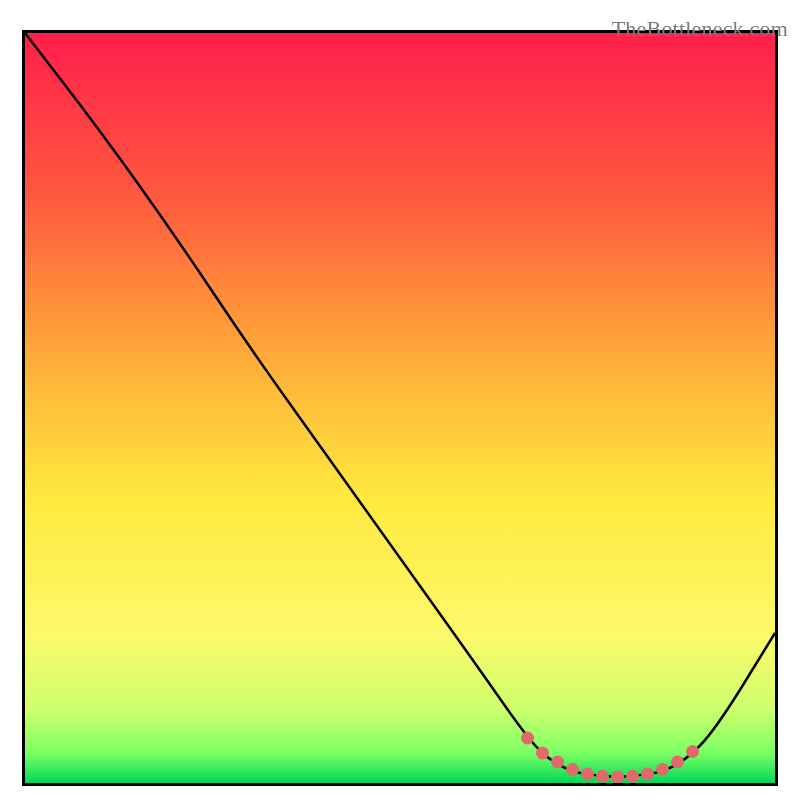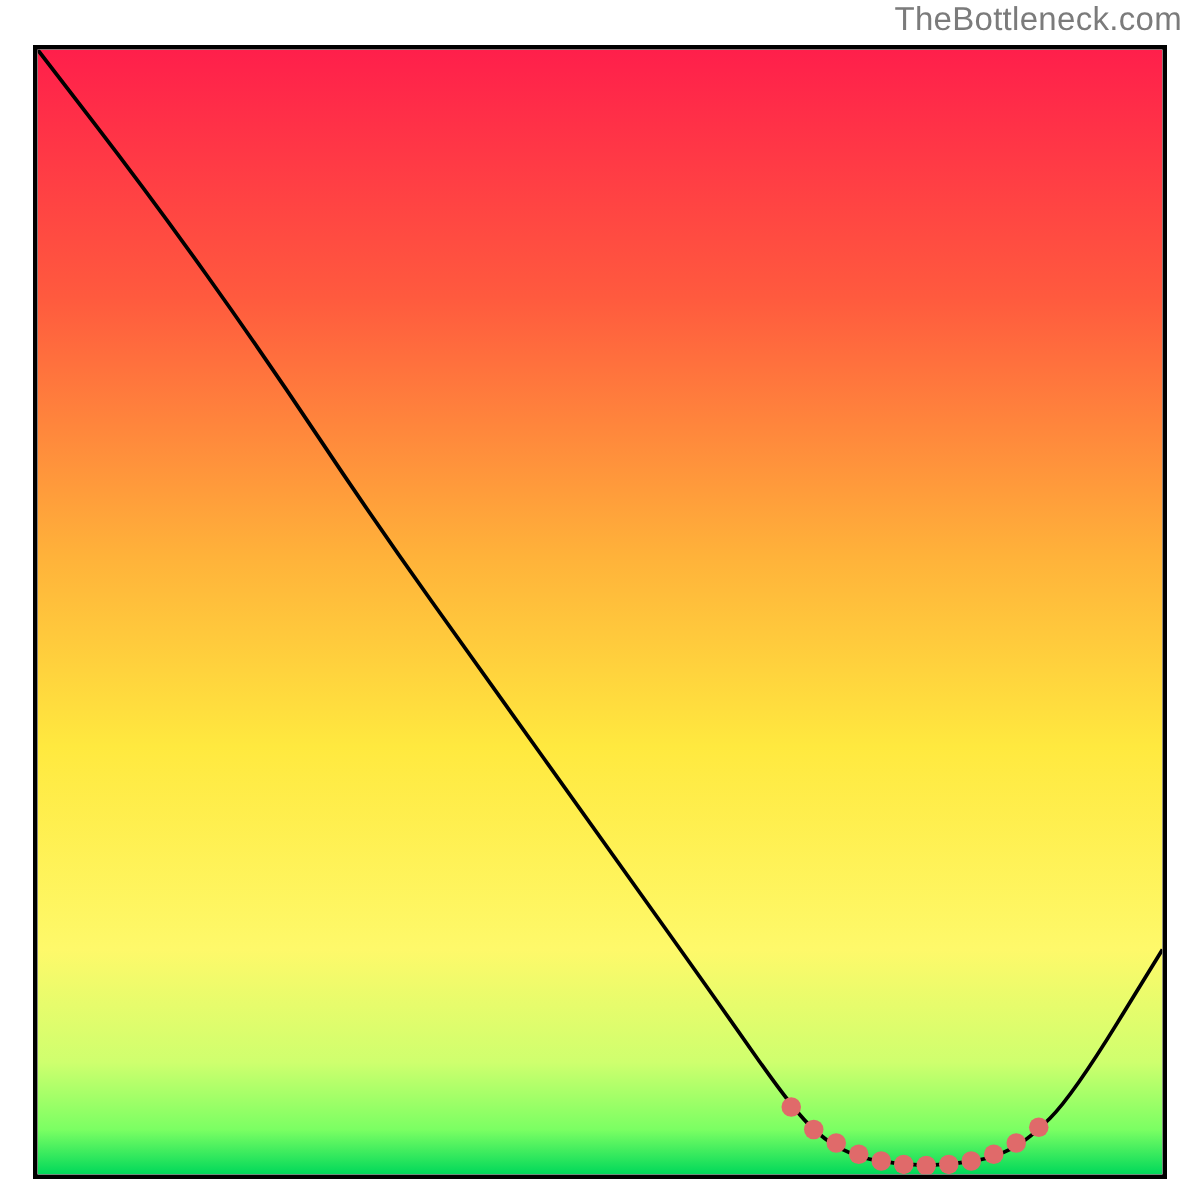--- a/index.html
+++ b/index.html
@@ -11,26 +11,27 @@
     background: #ffffff;
     font-family: Arial, Helvetica, sans-serif;
   }
   .stage {
     position: relative;
     width: 800px;
     height: 800px;
   }
   .watermark {
     position: absolute;
-    top: 0;
+    top: 16px;
     right: 12px;
     color: #7b7b7b;
     font-size: 22px;
     letter-spacing: 0.2px;
     z-index: 10;
+    font-family: Liberation Serif, serif;
   }
   
   .plot {
     position: absolute;
     left: 22px;
     top: 30px;
     width: 756px;
     height: 756px;
     border: 3px solid #000000;
     box-sizing: border-box;

